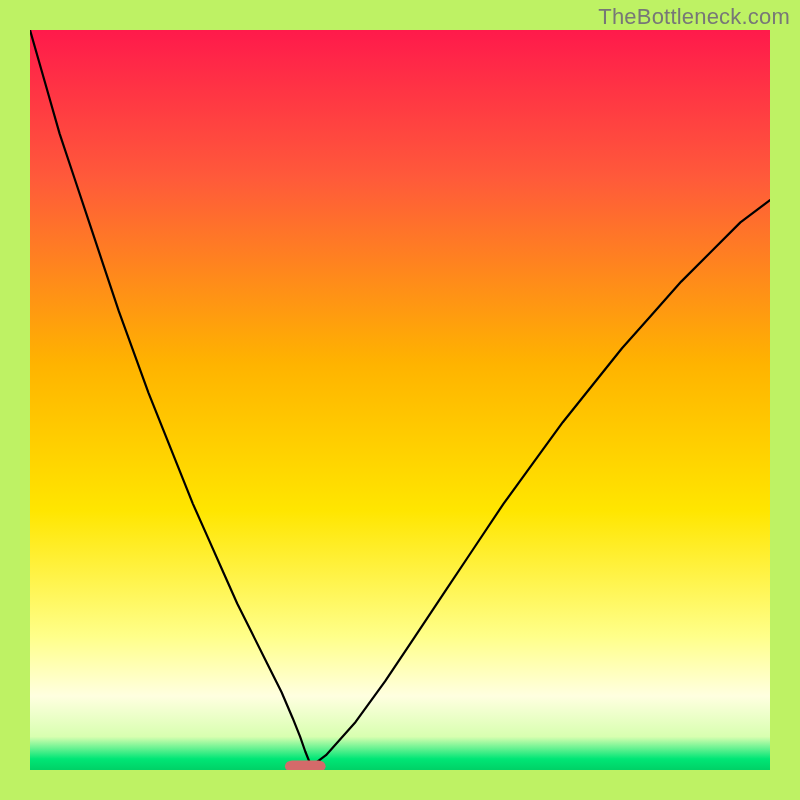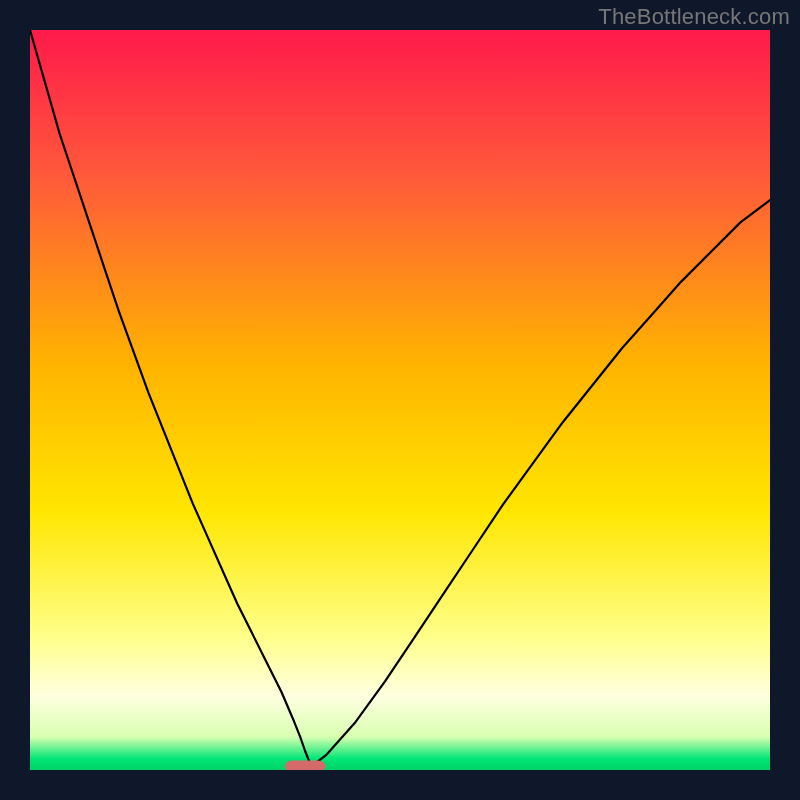--- a/index.html
+++ b/index.html
@@ -10,21 +10,21 @@
     background: #000;
     overflow: hidden;
     font-family: Arial, Helvetica, sans-serif;
   }
   .frame {
     position: absolute;
     left: 0;
     top: 0;
     width: 800px;
     height: 800px;
-    background: #0f172a;
+    background: #bef264;
   }
   .plot-area {
     position: absolute;
     left: 30px;
     top: 30px;
     width: 740px;
     height: 740px;
   }
   .watermark {
     position: absolute;

